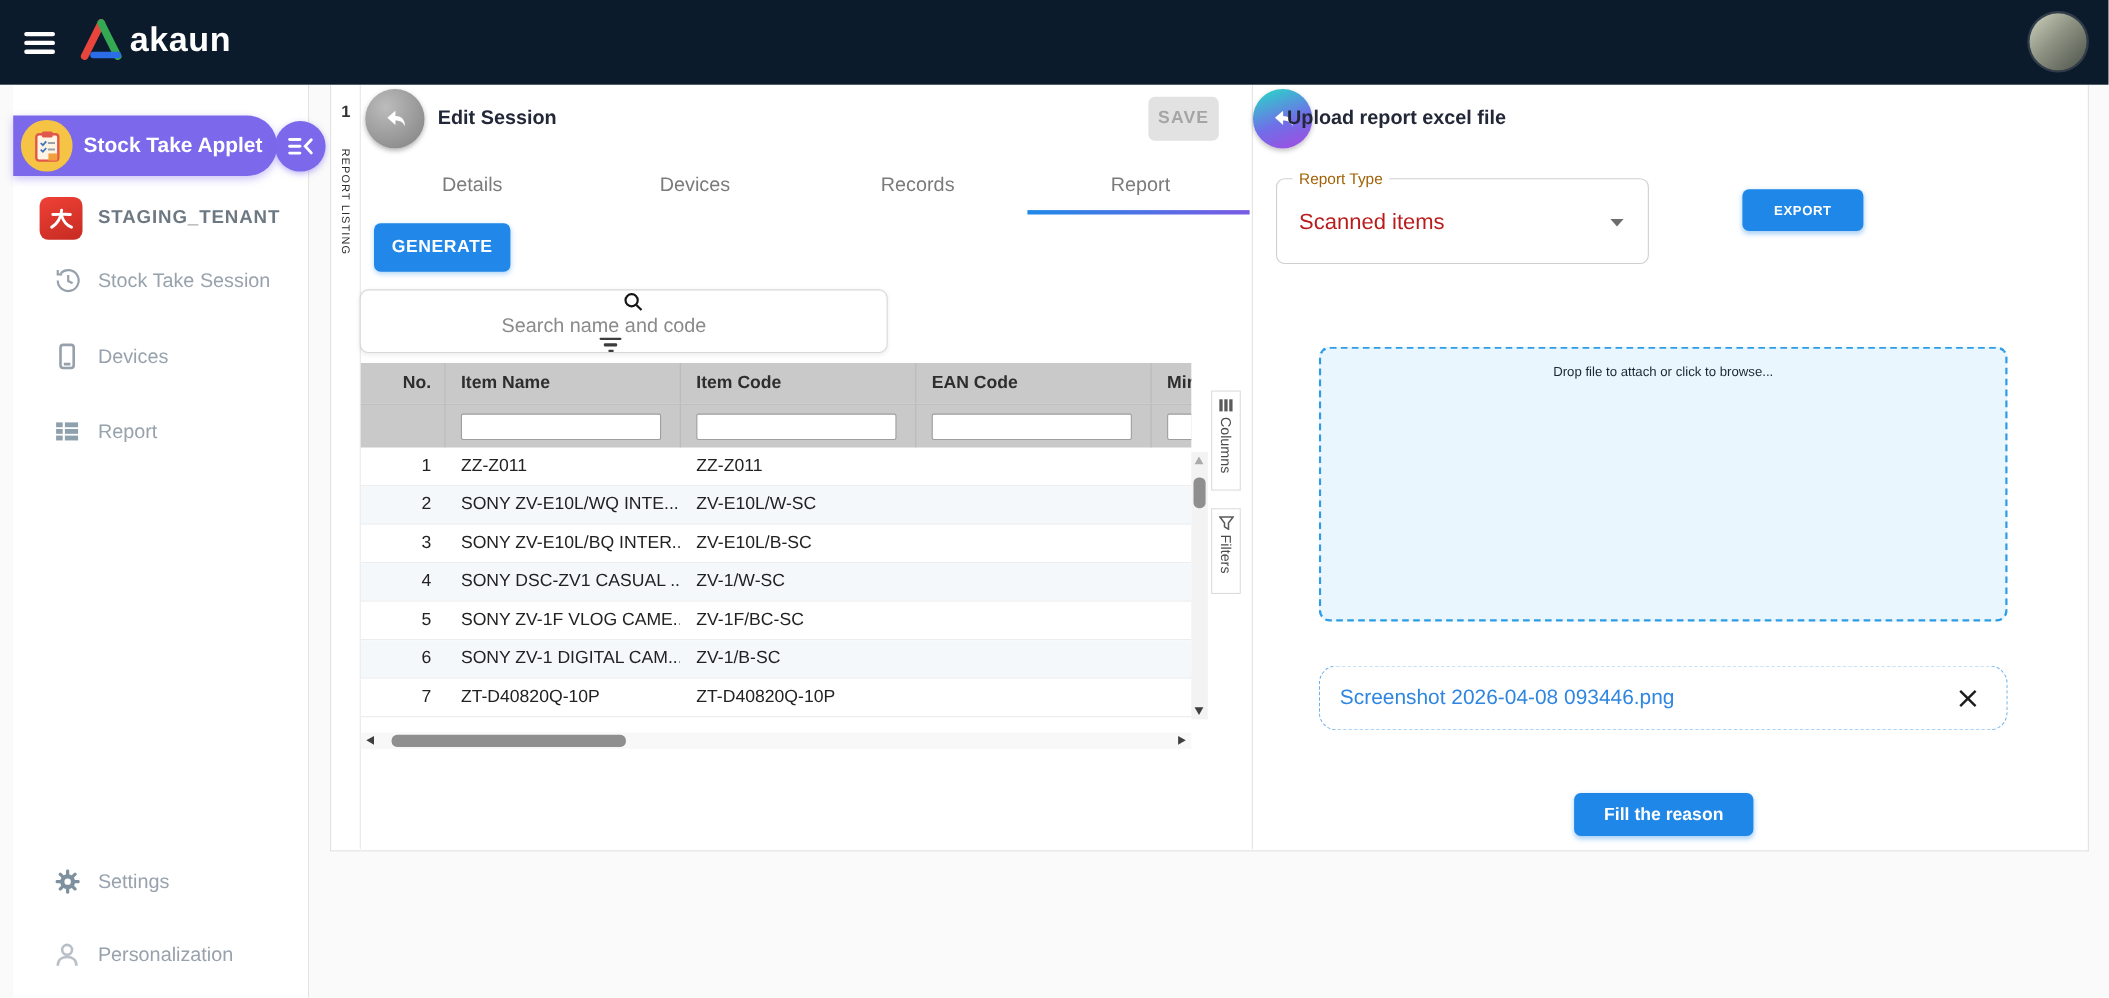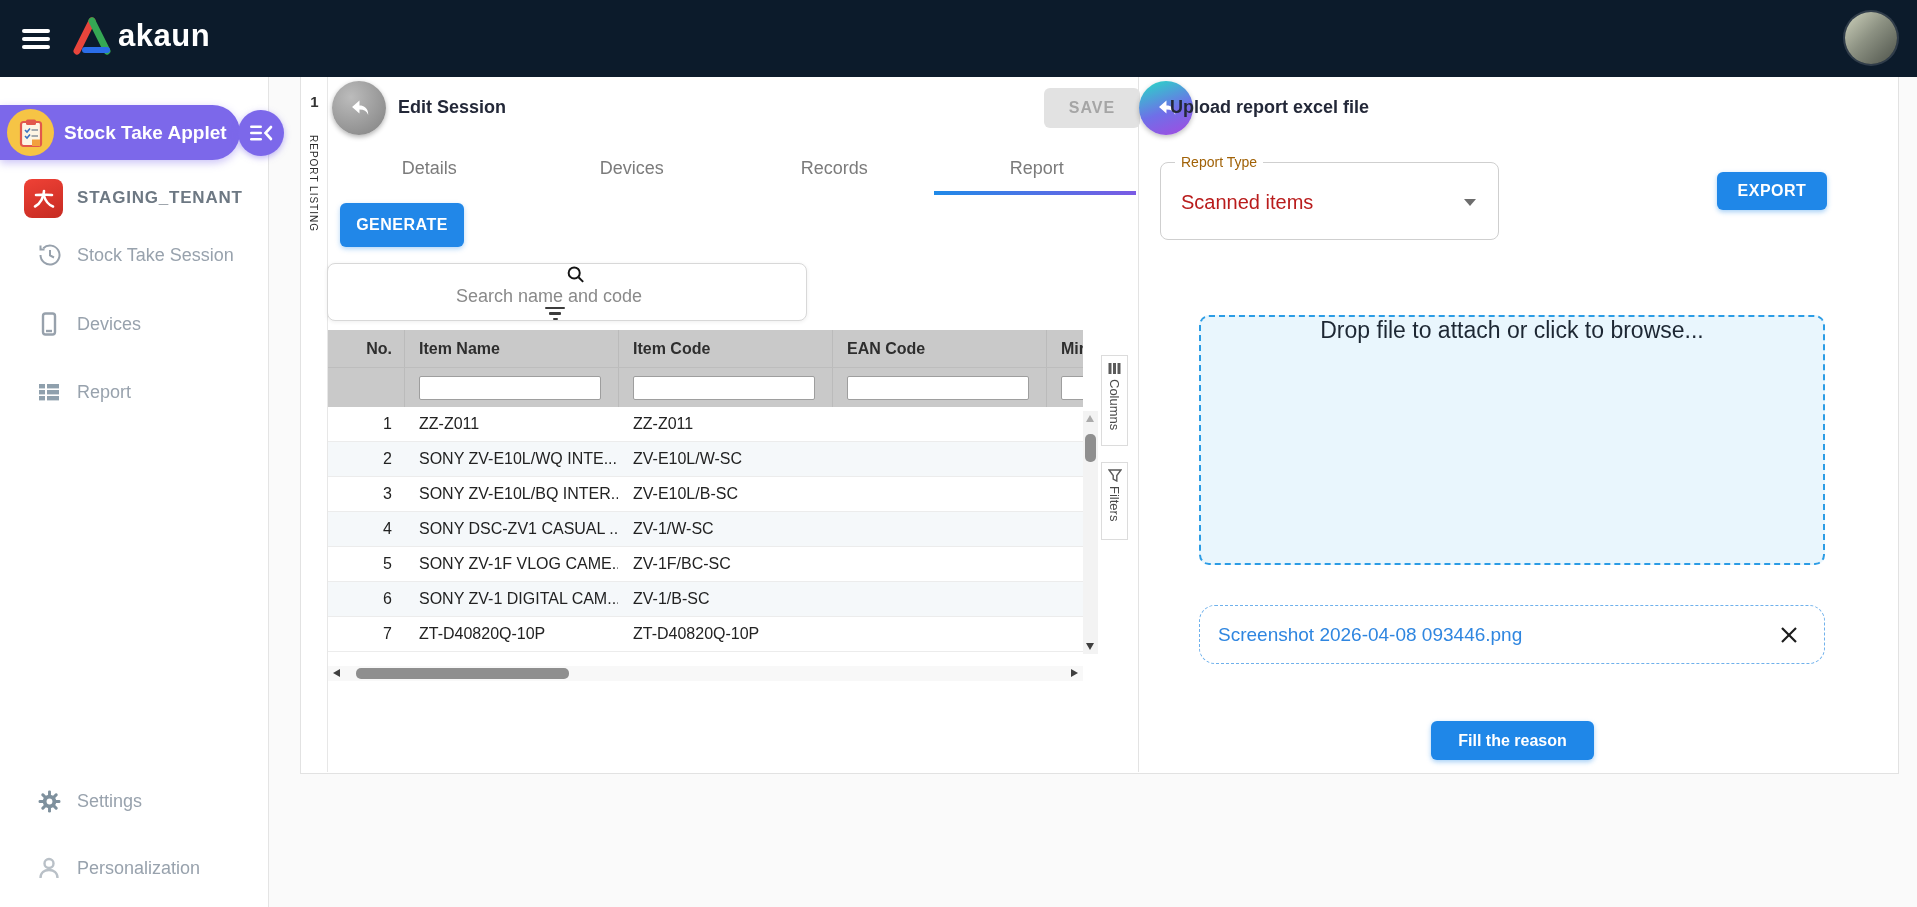--- a/index.html
+++ b/index.html
@@ -9,21 +9,21 @@
   
   .navbar { position:absolute; left:0; top:0; width:1917px; height:77px; background:#0c1b2b; z-index:10; }
   .hamburger { position:absolute; left:22px; top:29px; width:28px; height:20px; cursor:pointer; }
   .hamburger span { display:block; height:3.5px; background:#fff; border-radius:2px; margin-bottom:4.5px; }
   .brand { position:absolute; left:72px; top:17px; display:flex; align-items:center; }
   .brand-text { color:#fff; font-size:31px; font-weight:bold; letter-spacing:0.5px; margin-left:6px; }
   .avatar { position:absolute; left:1845px; top:12px; width:52px; height:52px; border-radius:50%;
             background:linear-gradient(135deg,#cfd3bd 0%,#8d9283 45%,#4d524a 100%); box-shadow:0 0 0 2px rgba(255,255,255,.15); }
 
   
-  .sidebar { position:absolute; left:0; top:77px; width:269px; height:830px; background:#fff; border-right:1px solid #e4e4e4; }
+  .sidebar { position:absolute; left:12px; top:77px; width:269px; height:830px; background:#fff; border-right:1px solid #e4e4e4; }
   .applet-pill { position:absolute; left:0; top:28px; width:240px; height:55px; background:#7c68ea;
                  border-radius:0 28px 28px 0; box-shadow:0 3px 8px rgba(124,104,234,.4); display:flex; align-items:center; }
   .applet-badge { position:absolute; left:7px; top:4px; width:47px; height:47px; border-radius:50%; background:#f6c445;
                   display:flex; align-items:center; justify-content:center; }
   .applet-label { margin-left:64px; color:#fff; font-size:19px; font-weight:600; white-space:nowrap; }
   .collapse-btn { position:absolute; left:238px; top:33px; width:46px; height:46px; border-radius:50%; background:#7c68ea;
                   display:flex; align-items:center; justify-content:center; box-shadow:0 2px 6px rgba(124,104,234,.5); }
   .tenant-row { position:absolute; left:0; top:100px; width:269px; height:42px; display:flex; align-items:center; cursor:pointer;padding-left:11px; }
   .tenant-icon { position:absolute; left:24px; width:39px; height:39px; border-radius:8px;
                  background:linear-gradient(160deg,#ef4136,#c62b22); display:flex; align-items:center; justify-content:center; }
@@ -44,21 +44,21 @@
 
   
   .back-btn { position:absolute; width:54px; height:54px; border-radius:50%; display:flex; align-items:center; justify-content:center; cursor:pointer; }
   .back-gray { left:31px; top:4px; background:radial-gradient(circle at 35% 30%,#bcbcbc,#8f8f8f 75%); box-shadow:0 2px 5px rgba(0,0,0,.3); }
   .back-grad { left:838px; top:4px; background:linear-gradient(160deg,#2bd3c8 5%,#6f6fe8 55%,#a44ae0 100%); box-shadow:0 2px 5px rgba(0,0,0,.25); }
 
   .panel-title { position:absolute; font-size:18px; font-weight:bold; color:#232838; }
   #session-title { left:97px; top:20px; }
   #upload-title { left:869px; top:20px; }
 
-  .save-btn { position:absolute; left:743px; top:11px; width:96px; height:40px; background:#e2e2e2; border:none;
+  .save-btn { position:absolute; left:743px; top:11px; width:64px; height:40px; background:#e2e2e2; border:none;
               border-radius:6px; color:#a5a5a5; font-size:16px; font-weight:bold; letter-spacing:1px; font-family:inherit; }
 
   
   .tabs { position:absolute; left:27px; top:66px; width:810px; height:50px; display:flex; }
   .tab { flex:1; text-align:center; line-height:50px; font-size:18px; color:#7b7b7b; cursor:pointer; }
   .tab-underline { position:absolute; left:633px; top:114px; width:202px; height:4px;
                    background:linear-gradient(90deg,#1f8ae8,#7b5be4); }
 
   .generate-btn { position:absolute; left:39px; top:126px; width:124px; height:44px; background:#2187e8; border:none;
                   border-radius:6px; color:#fff; font-size:16px; font-weight:bold; letter-spacing:.5px; font-family:inherit;
@@ -113,26 +113,26 @@
   
   .panel-divider { position:absolute; left:837px; top:0; width:0; height:695px; border-left:1px solid #e3e3e3; }
 
   
   .rt-select { position:absolute; left:859px; top:85px; width:339px; height:78px; border:1px solid #cfcfcf; border-radius:8px;
                background:#fff; cursor:pointer; }
   .rt-label { position:absolute; top:-9px; left:14px; background:#fff; padding:0 6px; font-size:14px; color:#a16207; }
   .rt-value { position:absolute; left:20px; top:0; height:78px; display:flex; align-items:center; font-size:20px; color:#b91c1c; }
   .rt-caret { position:absolute; right:22px; top:36px; width:0; height:0; border-left:6px solid transparent;
               border-right:6px solid transparent; border-top:7px solid #6d6d6d; }
-  .export-btn { position:absolute; left:1416px; top:95px; width:110px; height:38px; background:#1f87e8; border:none;
-                border-radius:6px; color:#fff; font-size:16px; font-weight:bold; letter-spacing:.5px; font-family:inherit;
+  .export-btn { position:absolute; left:1283px; top:95px; width:110px; height:38px; background:#1f87e8; border:none;
+                border-radius:6px; color:#fff; font-size:12px; font-weight:bold; letter-spacing:.5px; font-family:inherit;
                 box-shadow:0 2px 5px rgba(31,135,232,.4); cursor:pointer; }
   .dropzone { position:absolute; left:898px; top:238px; width:626px; height:250px; background:#e9f6fd;
               border:2px dashed #2b9ce5; border-radius:10px; text-align:center; cursor:pointer; }
-  .dropzone-text { margin-top:0; font-size:23px; color:#1d2733; }
+  .dropzone-text { margin-top:14px; font-size:12px; color:#1d2733; }
   .file-chip { position:absolute; left:898px; top:528px; width:626px; height:59px; background:#fff;
                border:1px dashed #6fb1ec; border-radius:16px; display:flex; align-items:center; }
   .file-name { margin-left:18px; font-size:19px; color:#2f86e0; flex:1; cursor:pointer; }
   .chip-close { margin-right:24px; width:22px; height:22px; cursor:pointer; }
   .reason-btn { position:absolute; left:1130px; top:644px; width:163px; height:39px; background:#1f87e8; border:none;
                 border-radius:6px; color:#fff; font-size:16px; font-weight:bold; font-family:inherit;
                 box-shadow:0 2px 5px rgba(31,135,232,.4); cursor:pointer; }
 </style>
 </head>
 <body>

